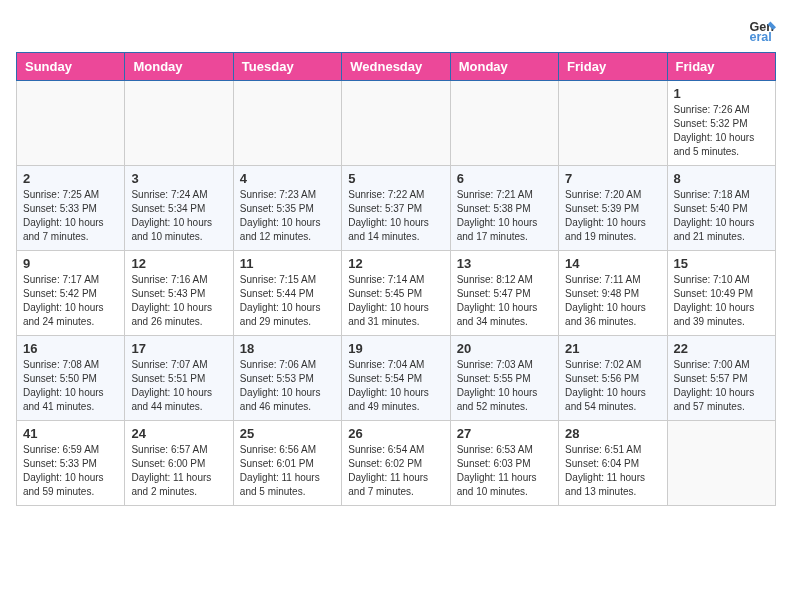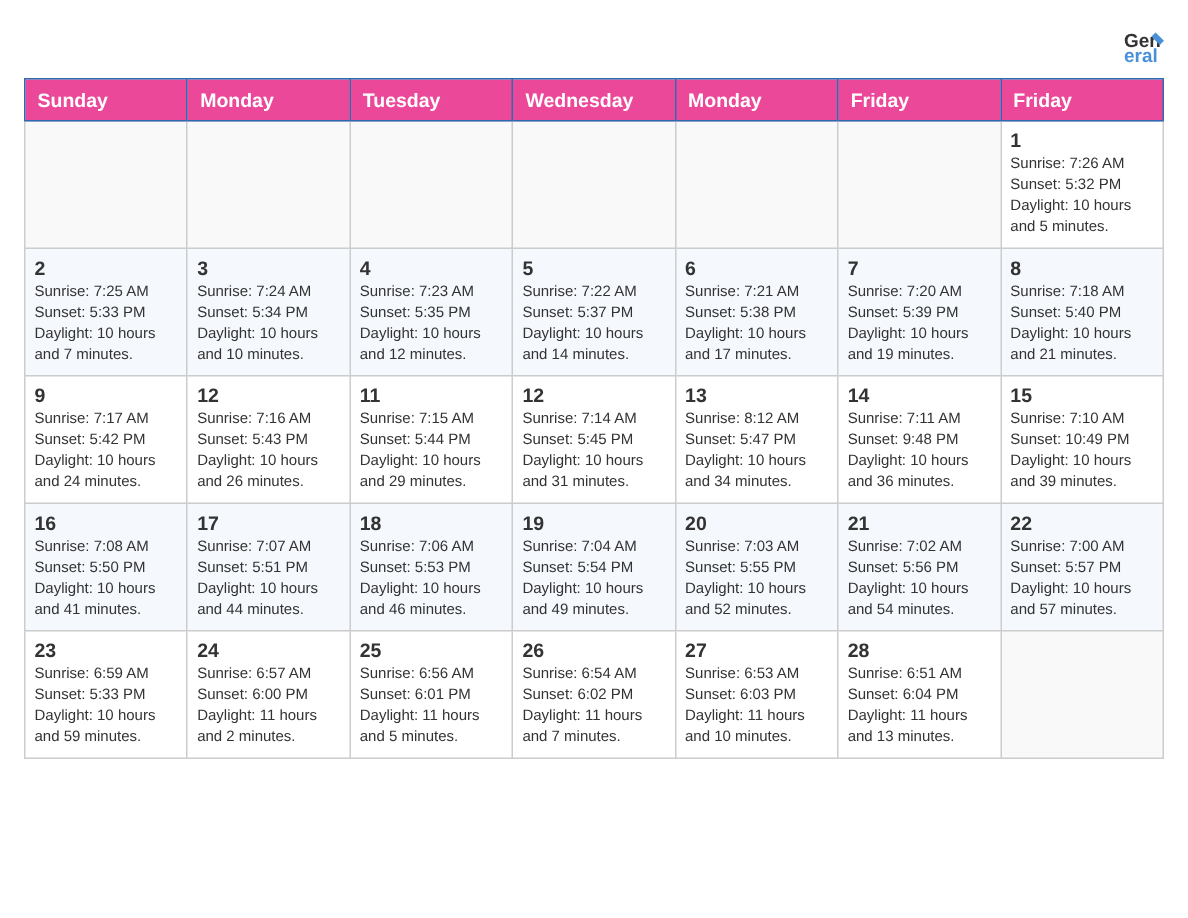--- a/index.html
+++ b/index.html
@@ -284,21 +284,21 @@
         <td>
           <span class="day-number">22</span>
           <div class="day-info">Sunrise: 7:00 AM
 Sunset: 5:57 PM
 Daylight: 10 hours
 and 57 minutes.</div>
         </td>
       </tr>
       <tr>
         <td>
-          <span class="day-number">23</span>
+          <span class="day-number">41</span>
           <div class="day-info">Sunrise: 6:59 AM
 Sunset: 5:33 PM
 Daylight: 10 hours
 and 59 minutes.</div>
         </td>
         <td>
           <span class="day-number">24</span>
           <div class="day-info">Sunrise: 6:57 AM
 Sunset: 6:00 PM
 Daylight: 11 hours

